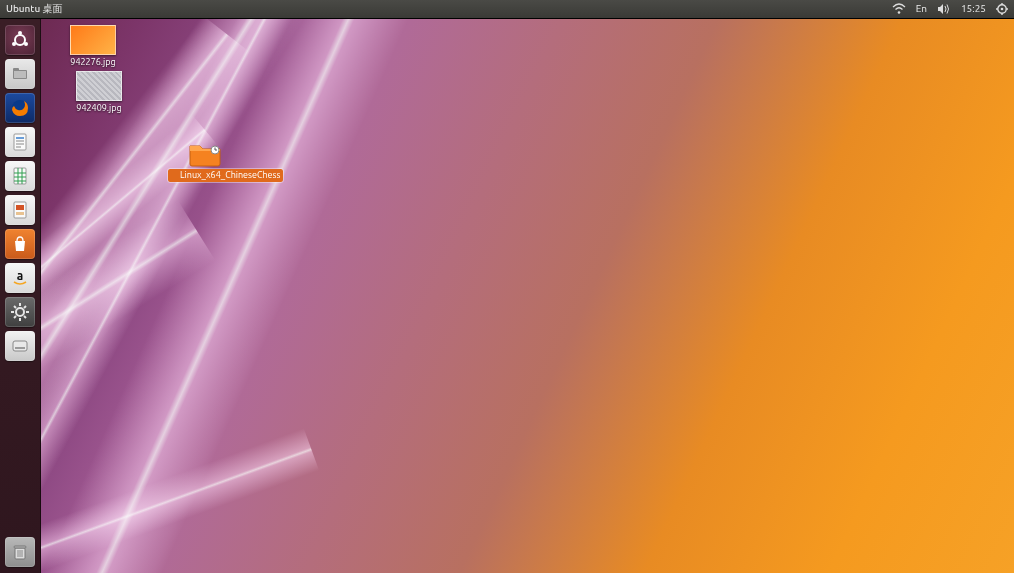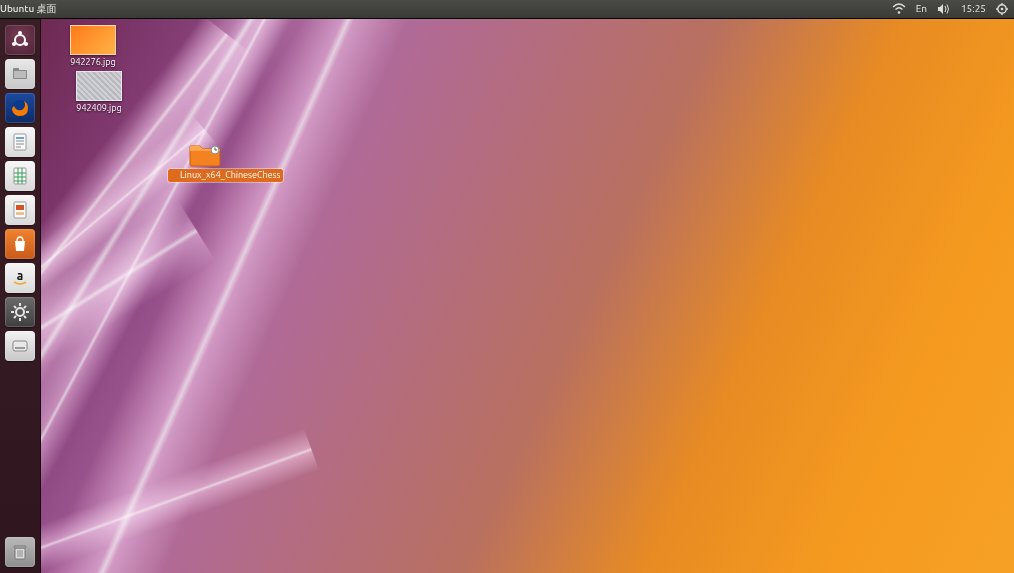--- a/index.html
+++ b/index.html
@@ -20,20 +20,21 @@
     background: linear-gradient(to bottom, #4a4a46 0%, #3a3a36 100%);
     border-bottom: 1px solid #000;
     color: #e6e6e6;
     font-size: 10px;
     line-height: 18px;
     display: flex;
     align-items: center;
     z-index: 100;
   }
   .panel .title {
+    padding-left: 6px;
     font-weight: 500;
   }
   .panel .right {
     position: absolute;
     right: 6px;
     top: 0;
     height: 18px;
     display: flex;
     align-items: center;
     gap: 10px;

